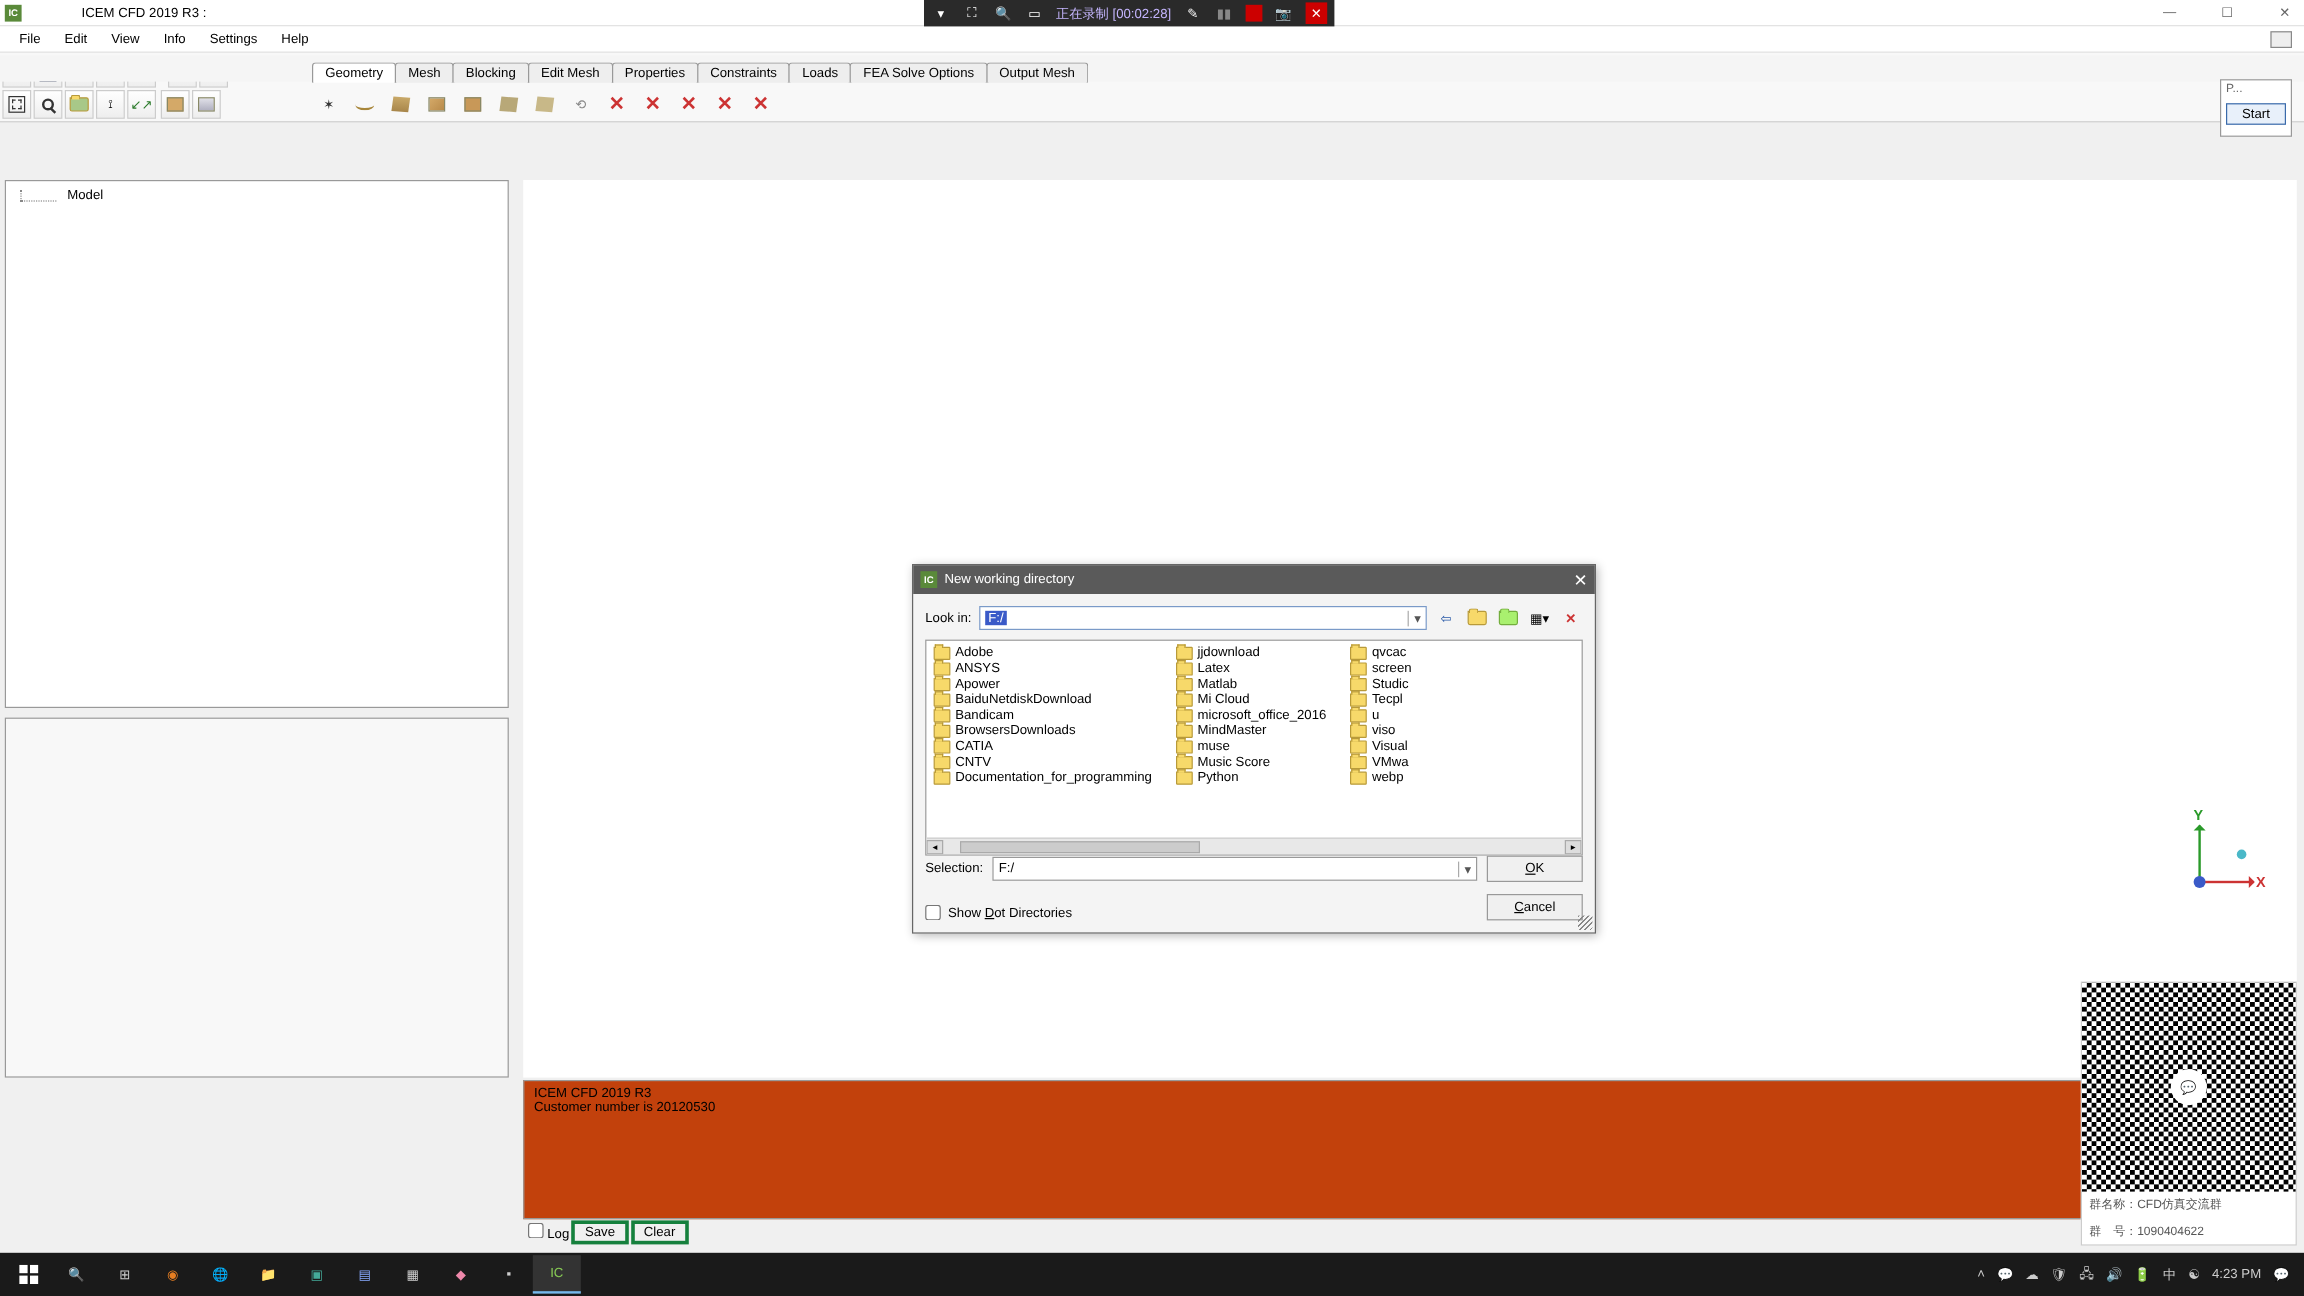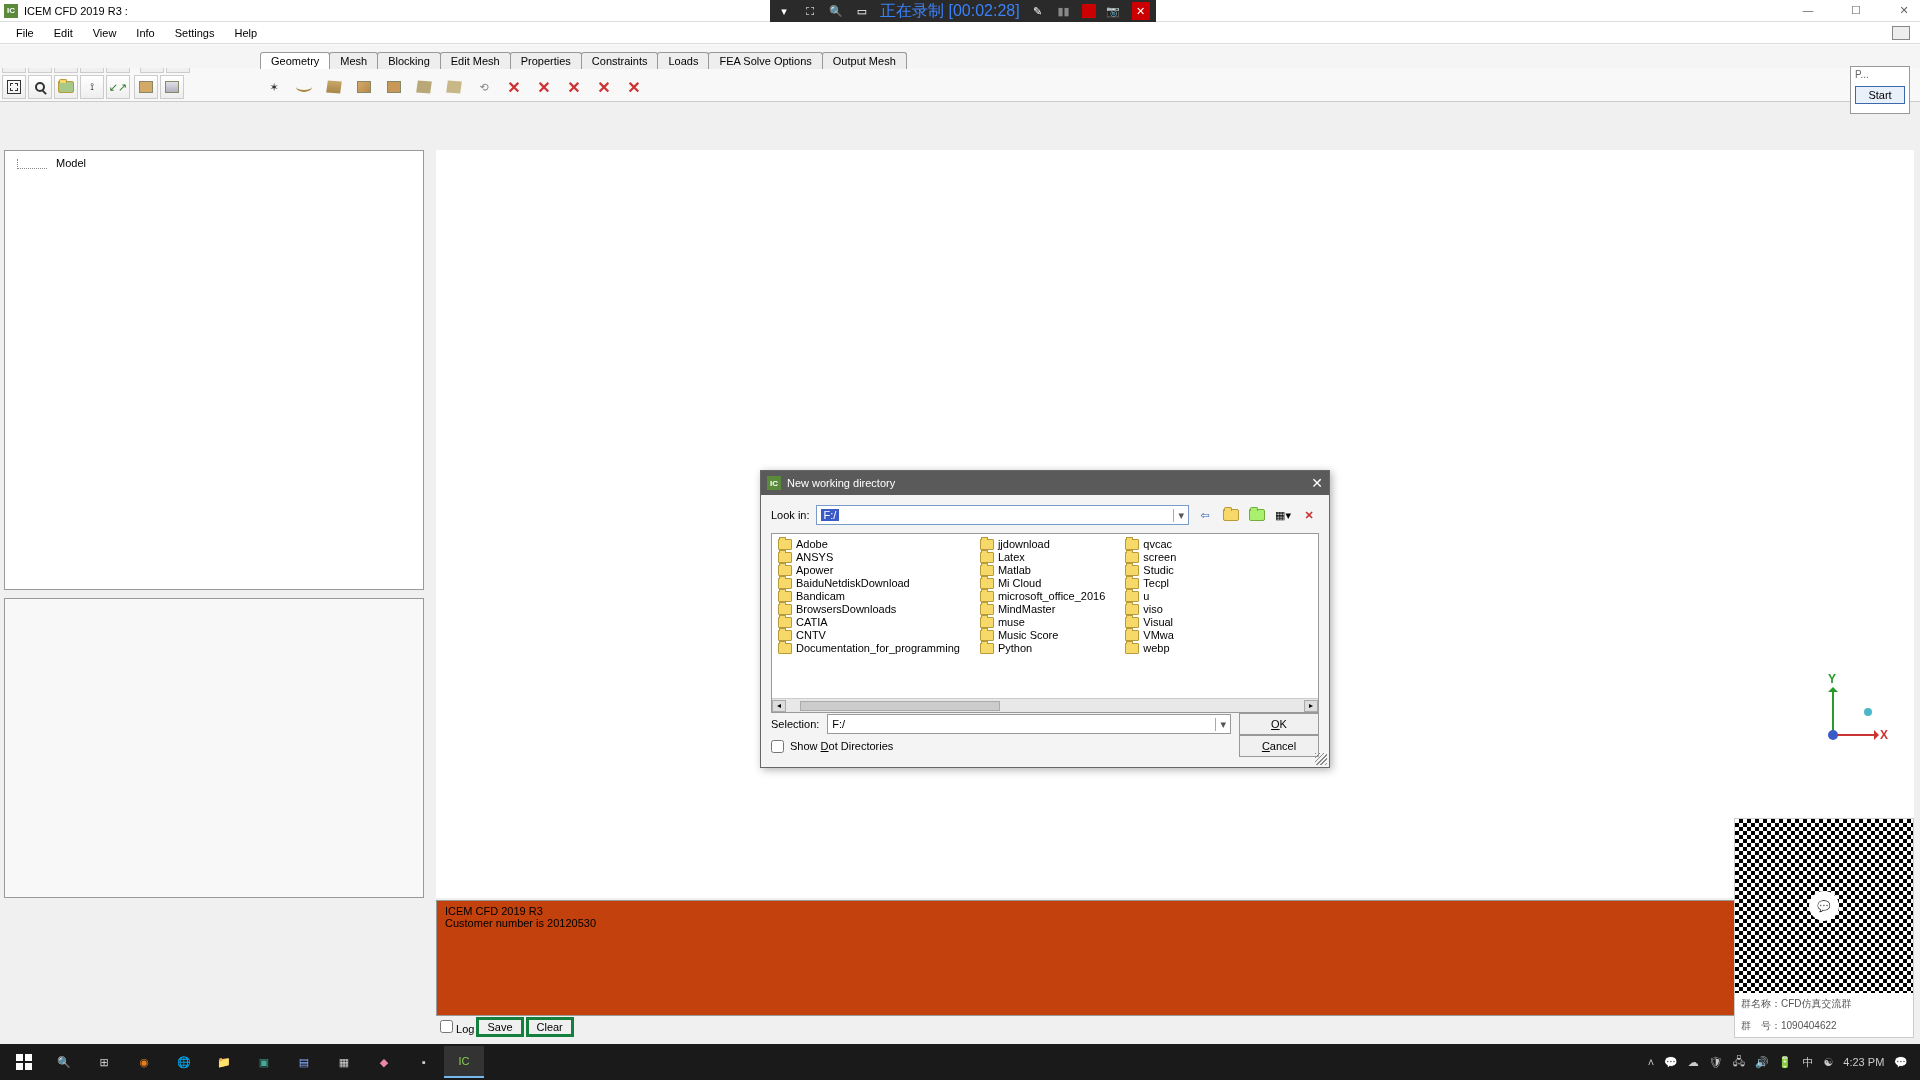--- a/index.html
+++ b/index.html
@@ -1,24 +1,24 @@
 <!DOCTYPE html>
 <html><head>
 <meta charset="utf-8">
 <style>
 * { margin: 0; padding: 0; box-sizing: border-box; font-family: Tahoma, sans-serif; font-size: 11px; }
 body { background: #f0f0f0; width: 1920px; height: 1080px; overflow: hidden; position: relative; }
 
 .title-bar { height: 22px; background: #fff; display: flex; align-items: center; padding: 0 4px; border-bottom: 1px solid #ddd; }
 .title-bar .app-icon { width: 14px; height: 14px; background: #5a8a3a; margin-right: 6px; display: inline-flex; align-items: center; justify-content: center; color: #fff; font-size: 8px; font-weight: bold; }
-.title-bar .title-text { flex: 0 0 auto; }
+.title-bar .title-text { flex: 0 0 auto; margin-left: 44px; }
 
 .recorder-bar { position: absolute; top: 0; left: 770px; height: 22px; background: #2a2a2a; color: #fff; display: flex; align-items: center; padding: 0 6px; gap: 10px; }
 .recorder-bar .rec-ico { width: 16px; height: 16px; display: inline-flex; align-items: center; justify-content: center; }
-.recorder-bar .rec-text { color: #3b82f6; font-size: 16px; }
+.recorder-bar .rec-text { color: #c4b5fd; font-size: 11px; }
 .recorder-bar .rec-redbox { width: 14px; height: 14px; background: #c00; }
 .recorder-bar .rec-close { background: #c00; width: 18px; height: 18px; display: inline-flex; align-items: center; justify-content: center; }
 
 .window-controls { position: absolute; top: 0; right: 4px; display: flex; gap: 24px; }
 .window-controls div { width: 24px; height: 20px; display: flex; align-items: center; justify-content: center; color: #666; }
 
 .menu-bar { height: 22px; background: #fff; display: flex; align-items: center; padding: 0 6px; border-bottom: 1px solid #ddd; }
 .menu-bar .menu-item { padding: 2px 10px; cursor: default; }
 .menu-bar .menu-right { margin-left: auto; width: 18px; height: 14px; border: 1px solid #888; background: #eee; margin-right: 4px; }
 
@@ -95,21 +95,21 @@
 .dialog .file-item { display: flex; align-items: flex-end; gap: 4px; padding: 0 2px; white-space: nowrap; }
 .dialog .file-item .fico { width: 14px; height: 11px; background: #f7d96a; border: 1px solid #b89a3a; border-radius: 0 1px 1px 1px; position: relative; flex-shrink: 0; }
 .dialog .file-item .fico::before { content: ''; position: absolute; top: -3px; left: 0; width: 5px; height: 2px; background: #f7d96a; border: 1px solid #b89a3a; border-bottom: none; }
 .dialog .hscroll { position: absolute; bottom: 0; left: 0; right: 0; height: 14px; background: #e8e8e8; border-top: 1px solid #ccc; display: flex; align-items: center; }
 .dialog .hscroll .thumb { width: 200px; height: 10px; background: #ccc; border: 1px solid #aaa; margin-left: 14px; }
 .dialog .hscroll .arrow { width: 14px; height: 12px; background: #ddd; border: 1px solid #aaa; display: inline-flex; align-items: center; justify-content: center; font-size: 8px; }
 .dialog .sel-row { display: flex; align-items: center; gap: 8px; margin-top: 0; }
 .dialog .sel-row .combo2 { flex: 1; height: 20px; border: 1px solid #999; background: #fff; display: flex; align-items: center; padding: 0 4px; }
 .dialog .sel-row .combo2 .dd { margin-left: auto; border-left: 1px solid #aaa; padding-left: 4px; color: #555; }
 .dialog .dlg-btn { width: 80px; height: 22px; border: 1px solid #999; background: #f0f0f0; display: inline-flex; align-items: center; justify-content: center; }
-.dialog .chk-row { display: flex; align-items: center; gap: 6px; }
+.dialog .chk-row { display: flex; align-items: flex-end; gap: 6px; margin-top: 10px; }
 .dialog .chk-row input { width: 13px; height: 13px; }
 .dialog .resize-grip { position: absolute; bottom: 2px; right: 2px; width: 12px; height: 12px; background: repeating-linear-gradient(135deg,#888 0 1px,transparent 1px 3px); }
 
 .taskbar { position: absolute; bottom: 0; left: 0; right: 0; height: 36px; background: #1a1a1a; display: flex; align-items: center; padding: 0 4px; }
 .taskbar .tb-item { width: 40px; height: 32px; display: inline-flex; align-items: center; justify-content: center; color: #ccc; }
 .taskbar .tb-item.active { background: #333; border-bottom: 2px solid #76b9ed; }
 .taskbar .tb-right { margin-left: auto; display: flex; align-items: center; gap: 10px; color: #ccc; padding-right: 8px; }
 .taskbar .clock { text-align: right; font-size: 11px; line-height: 13px; }
 
 svg { display: block; }

